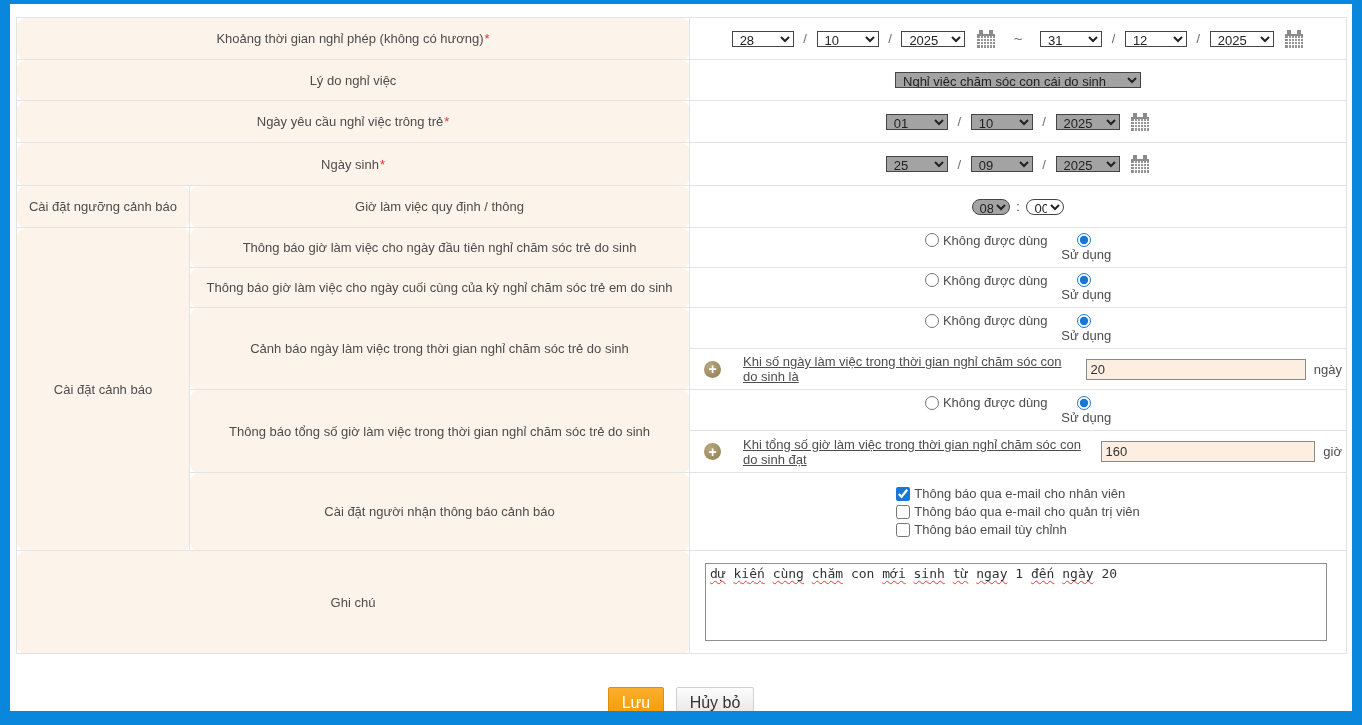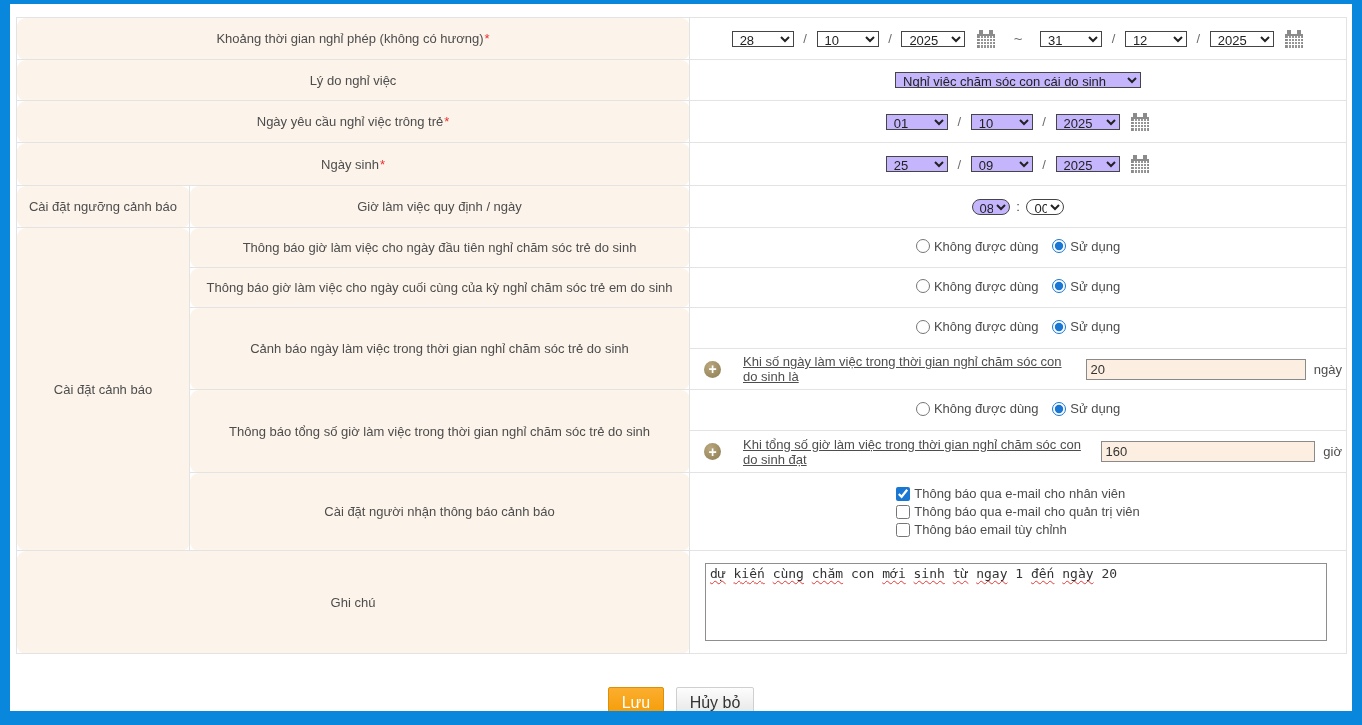--- a/index.html
+++ b/index.html
@@ -17,30 +17,30 @@
   td.lbl { background: #fcf3ea; text-align: center; padding: 4px 8px; border-radius: 9px; }
   td.val { background: #ffffff; text-align: center; padding: 2px 4px; }
   td.val.left { text-align: left; }
   .req { color: #e8312f; margin-left: 1px; }
   
   select.sel {
     height: 16px; border: 1px solid #454545; background: #fff;
     font-family: "Liberation Sans", "DejaVu Sans", sans-serif;
     font-size: 13px; color: #222; padding: 0 0 0 3px; vertical-align: middle;
   }
-  select.peach { background: #c4b5fd; }
+  select.peach { background: #a3a3a3; }
   .w62 { width: 62px; } .w64 { width: 64px; } .w38 { width: 38px; border-radius: 11px; } .w246 { width: 246px; }
   .slash { color: #6b6b6b; margin: 0 6px; vertical-align: middle; }
   .tilde { color: #6b6b6b; margin: 0 14px; font-size: 15px; vertical-align: middle; }
   .colon { color: #444; margin: 0 3px; vertical-align: middle; }
   .cal { vertical-align: middle; margin-left: 7px; cursor: pointer; }
   
   .ro, .cb { display: inline-flex; align-items: center; font-size: 13px; color: #4d4d4d; cursor: pointer; }
   .ro input, .cb input { accent-color: #1976d2; width: 14px; height: 14px; margin-right: 4px; }
-  .ro + .ro { margin-left: 10px; }
+  .ro + .ro { margin-left: 10px; flex-direction: column; }
   .cb-block { display: inline-block; text-align: left; }
   .cb-block .cb { display: flex; margin: 3px 4px; }
   
   .thr-row { display: flex; align-items: center; padding-left: 10px; }
   .plus {
     width: 17px; height: 17px; border-radius: 50%;
     background: radial-gradient(circle at 35% 30%, #b9a87e, #8d7c52);
     color: #fff; font-size: 14px; font-weight: bold; line-height: 16px;
     display: inline-flex; align-items: center; justify-content: center;
     flex: 0 0 17px; cursor: pointer;
@@ -178,21 +178,21 @@
                 </g>
               </svg>
     </td>
   </tr>
 
   <tr>
     <td class="lbl" style="height:42px">
       <span>Cài đặt ngưỡng cảnh báo</span>
     </td>
     <td class="lbl">
-      <span>Giờ làm việc quy định / ngày</span>
+      <span>Giờ làm việc quy định / thông</span>
     </td>
     <td class="val">
       <select class="sel peach w38"><option>08</option></select>
       <span class="colon">:</span>
       <select class="sel w38"><option>00</option></select>
     </td>
   </tr>
 
   <tr>
     <td class="lbl" rowspan="7">

